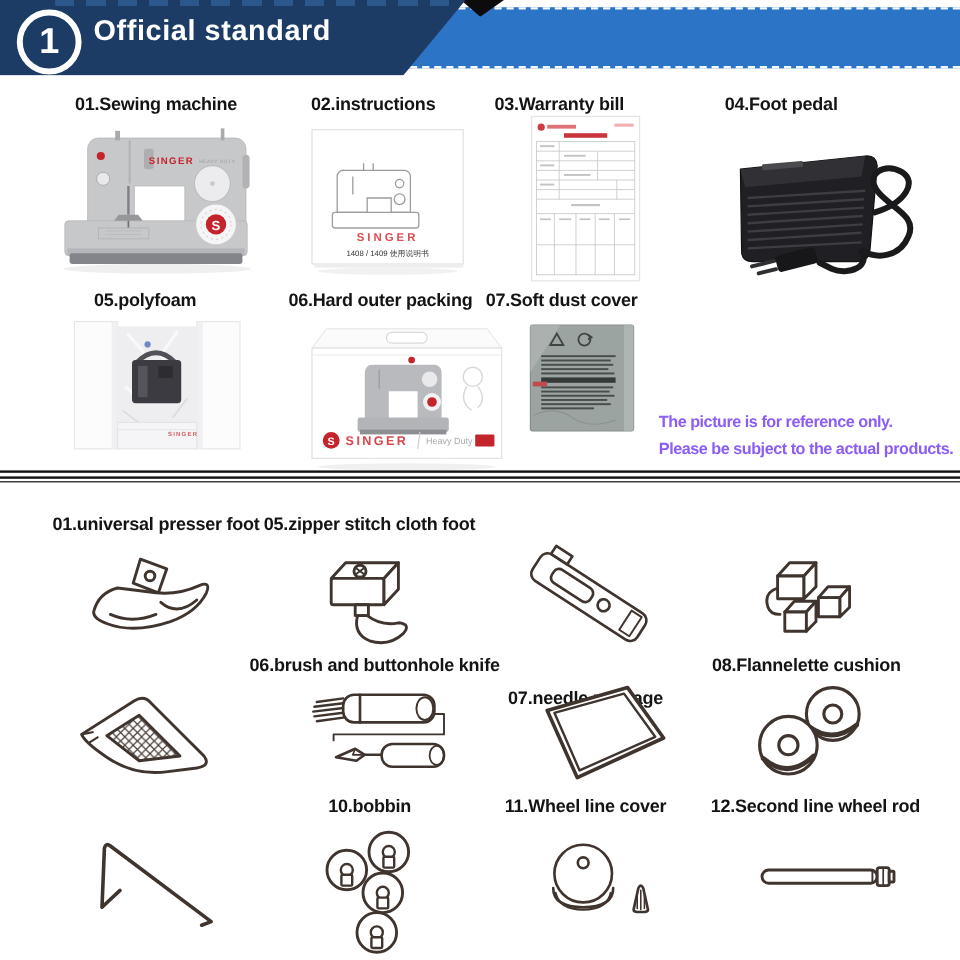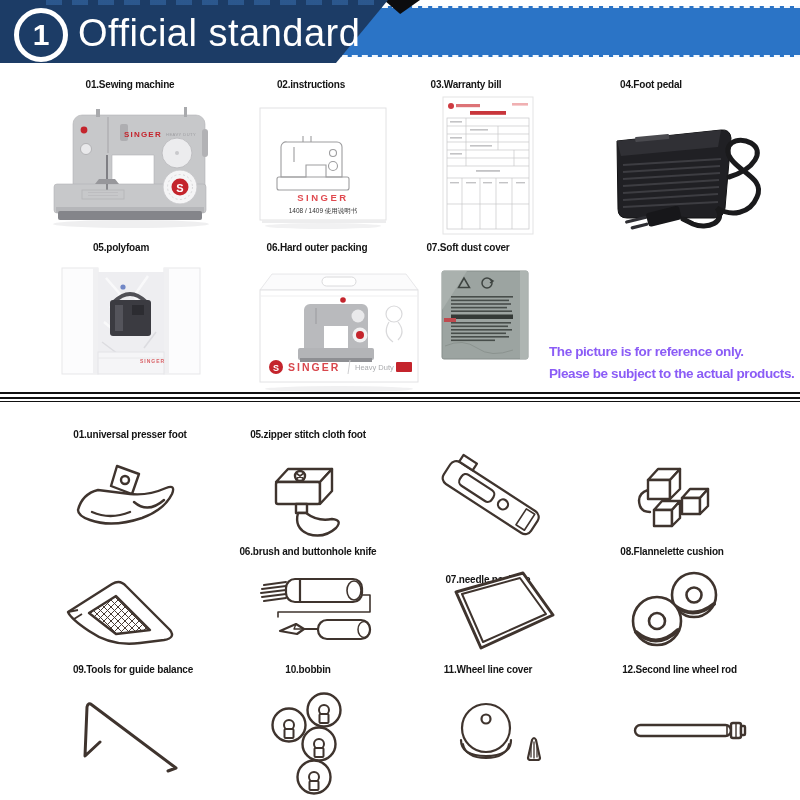--- a/index.html
+++ b/index.html
@@ -11,24 +11,24 @@
           border-top:2px dashed rgba(255,255,255,.95);border-bottom:2px dashed rgba(255,255,255,.95);}
   .navy{position:absolute;left:0;top:0;width:440px;height:63px;background:#1c3c66;
         clip-path:polygon(0 0,388px 0,336px 63px,0 63px);z-index:2;}
   .tri{position:absolute;left:384px;top:0;width:36px;height:14px;background:#0c0c0e;
        clip-path:polygon(0 0,100% 0,45% 100%);z-index:1;}
   .dashes{position:absolute;left:46px;top:0;width:330px;height:5px;z-index:3;opacity:.85;
           background:repeating-linear-gradient(90deg,#2e5c94 0 16px,transparent 16px 26px);}
   .badge{position:absolute;left:14px;top:8px;width:44px;height:44px;border:5px solid #fff;
          border-radius:50%;display:flex;align-items:center;justify-content:center;z-index:6;
          color:#fff;font-size:30px;font-weight:bold;}
-  .title{position:absolute;left:78px;top:12px;z-index:6;color:#fff;font-size:38px;font-weight:normal;
+  .title{position:absolute;left:78px;top:12px;z-index:6;color:#fff;font-size:24px;font-weight:bold;
          letter-spacing:.5px;}
   
-  .lbl{position:absolute;font-weight:bold;font-size:10px;color:#141414;text-align:center;
+  .lbl{position:absolute;font-weight:bold;font-size:15px;color:#141414;text-align:center;
        letter-spacing:-0.2px;white-space:nowrap;}
   .lbl2{line-height:17px;white-space:normal;}
   .disc{position:absolute;left:549px;top:341px;width:250px;font-weight:bold;font-size:13.5px;
         letter-spacing:-0.4px;color:#8b5cf6;line-height:1.65;white-space:nowrap;}
   
   .rule{position:absolute;left:0;width:800px;background:#111;}
   
   .ph{position:absolute;}
   svg text{font-family:"Liberation Sans",sans-serif;}
 </style>
@@ -343,21 +343,20 @@
     <g stroke="#3f342e" fill="#fff" stroke-width="2.6" stroke-linecap="round">
       <circle cx="68" cy="31" r="22"></circle>
       <circle cx="68" cy="31" r="7.5" fill="none"></circle>
       <path d="M49,42 Q68,56 88,40" fill="none" stroke-width="4"></path>
       <circle cx="31" cy="57" r="24"></circle>
       <circle cx="31" cy="57" r="8" fill="none"></circle>
       <path d="M10,68 Q31,86 52,66" fill="none" stroke-width="4"></path>
     </g>
   </svg>
 
-  <div class="lbl" style="left:28px;top:664px;width:210px">09.Tools for guide balance</div>
   <div class="lbl" style="left:243px;top:664px;width:130px">10.bobbin</div>
   <div class="lbl" style="left:408px;top:664px;width:160px">11.Wheel line cover</div>
   <div class="lbl" style="left:572px;top:664px;width:215px">12.Second line wheel rod</div>
 
   <svg class="ph" style="left:66px;top:694px" width="132" height="88" viewBox="0 0 132 88">
     <path d="M34,48 L19,62 L21,13 Q22,8 26,11 L110,74 L102,77" fill="none" stroke="#3f342e" stroke-width="3" stroke-linejoin="round" stroke-linecap="round"></path>
   </svg>
 
   <svg class="ph" style="left:260px;top:688px" width="100" height="108" viewBox="0 0 100 108">
     <g stroke="#3f342e" fill="#fff" stroke-width="2.4">

